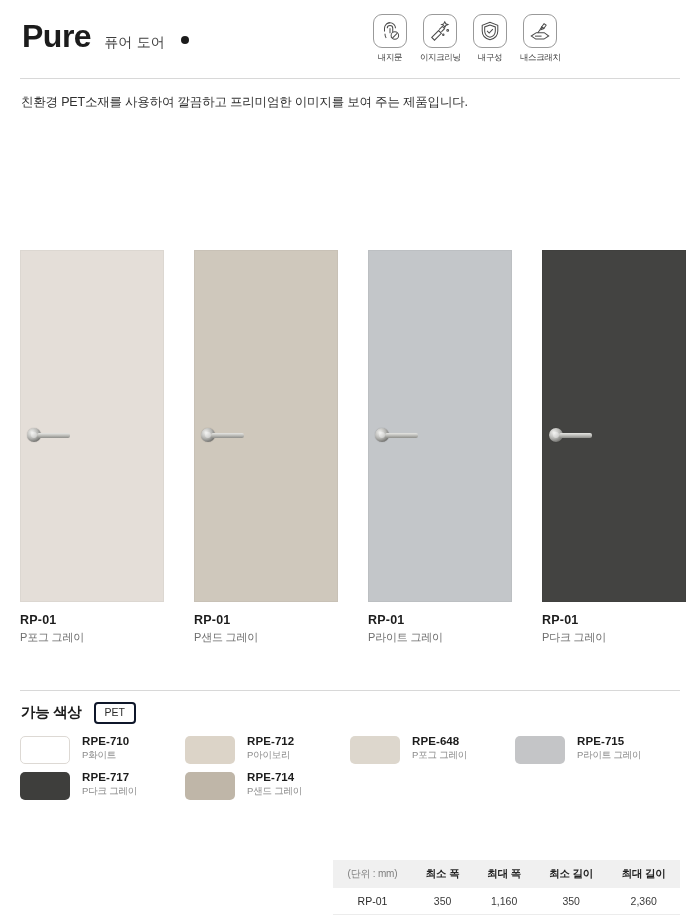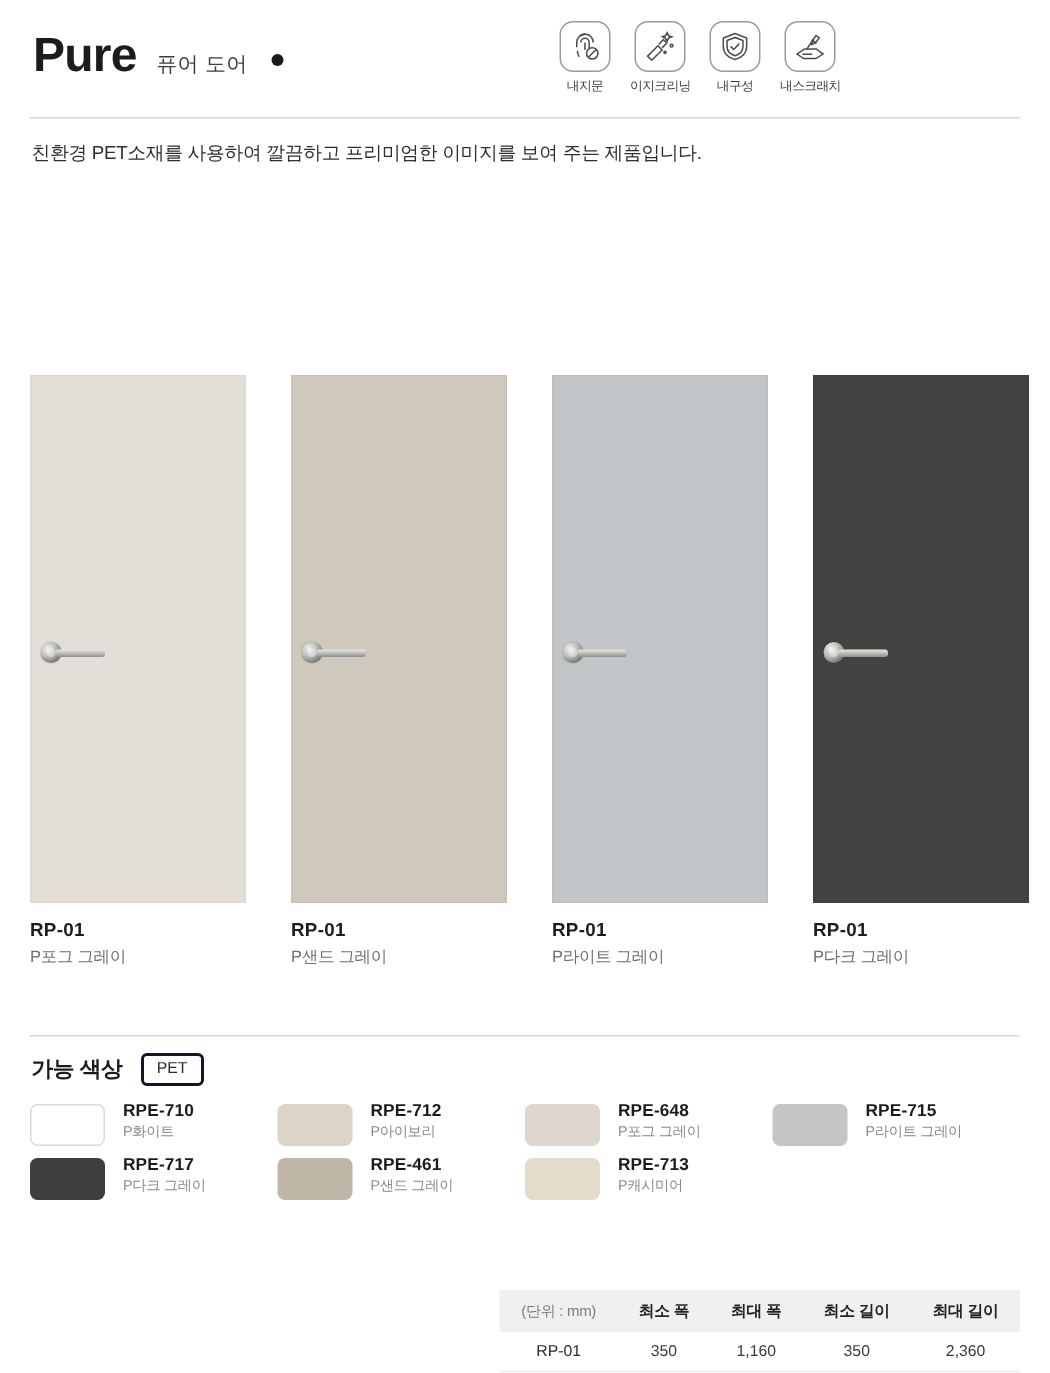--- a/index.html
+++ b/index.html
@@ -333,29 +333,22 @@
     <div class="swatch-item">
       <div class="chip" style="background: rgb(62, 62, 60);"></div>
       <div class="chip-text">
         <div class="chip-code">RPE-717</div>
         <div class="chip-name">P다크 그레이</div>
       </div>
     </div>
     <div class="swatch-item">
       <div class="chip" style="background: rgb(191, 182, 168);"></div>
       <div class="chip-text">
-        <div class="chip-code">RPE-461</div>
+        <div class="chip-code">RPE-714</div>
         <div class="chip-name">P샌드 그레이</div>
-      </div>
-    </div>
-    <div class="swatch-item">
-      <div class="chip" style="background: rgb(227, 220, 203);"></div>
-      <div class="chip-text">
-        <div class="chip-code">RPE-713</div>
-        <div class="chip-name">P캐시미어</div>
       </div>
     </div>
   </div>
 
   <table class="spec-table">
     <thead>
       <tr>
         <th class="unit">(단위 : mm)</th>
         <th>최소 폭</th>
         <th>최대 폭</th>

